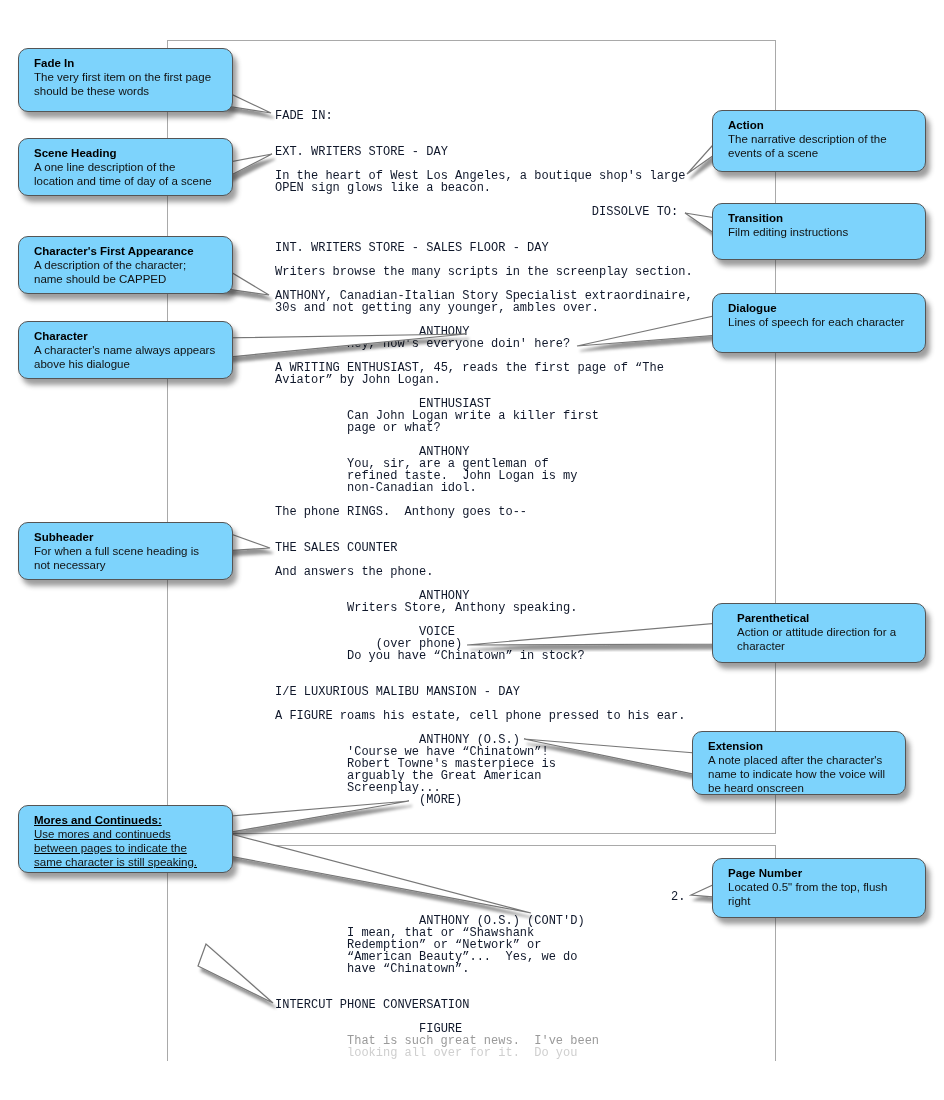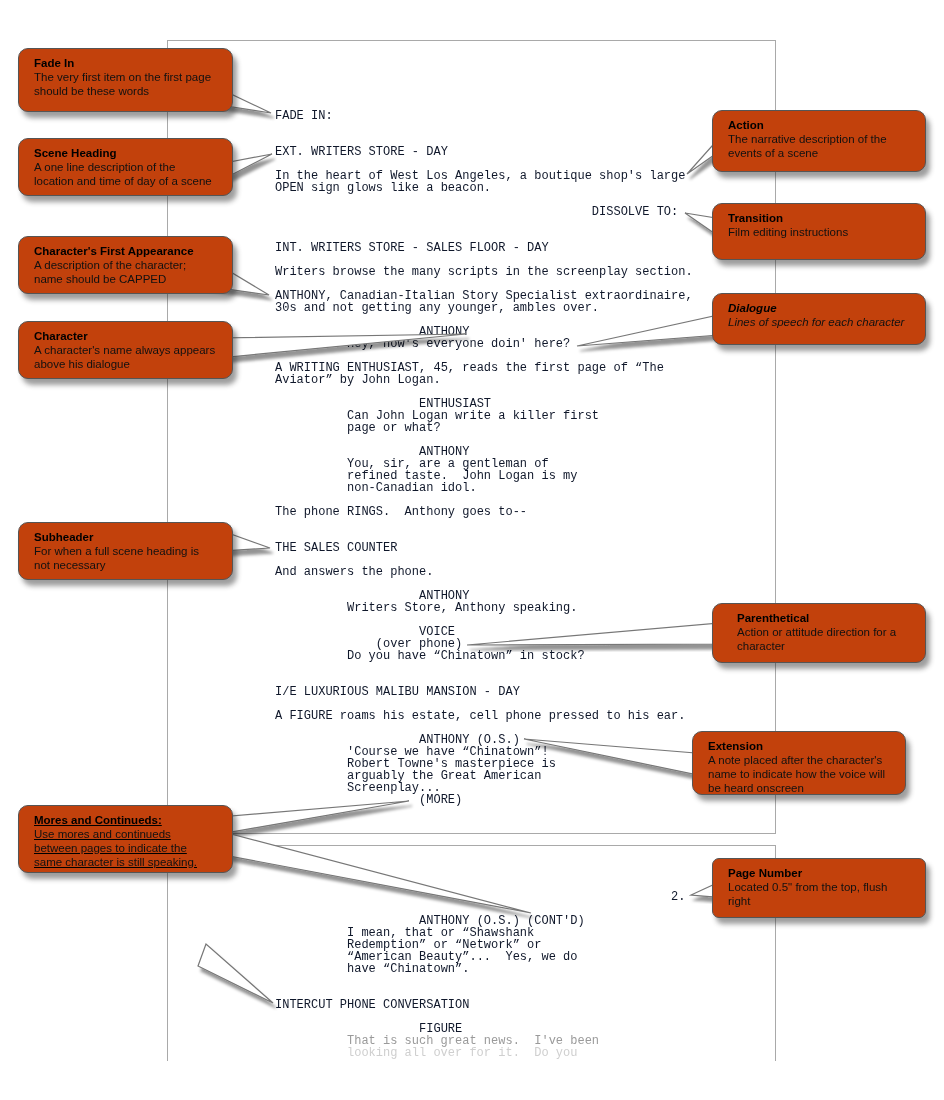--- a/index.html
+++ b/index.html
@@ -8,21 +8,21 @@
   .page{position:absolute;border:1px solid #a9a9a9;background:transparent;z-index:1;}
   .page.open-bottom{border-bottom:none;}
   pre.script{position:absolute;margin:0;z-index:2;white-space:pre;
              font-family:"Liberation Mono","DejaVu Sans Mono",monospace;
              font-size:12px;line-height:12px;color:#0f172a;}
   .fadeline{position:absolute;z-index:2;white-space:pre;
             font-family:"Liberation Mono","DejaVu Sans Mono",monospace;
             font-size:12px;line-height:12px;}
   #tails{position:absolute;left:0;top:0;z-index:3;pointer-events:none;}
   #tails polygon{fill:#ffffff;stroke:#777;stroke-width:1.2;}
-  .callout{position:absolute;z-index:4;background:#c2410c;border:1.5px solid #555;
+  .callout{position:absolute;z-index:4;background:#7dd3fc;border:1.5px solid #555;
            border-radius:10px;box-shadow:4px 6px 5px rgba(40,40,40,0.45);
            padding:7px 16px 0 15px;box-sizing:border-box;}
   .co-title{font-size:11.5px;font-weight:bold;color:#000;line-height:14px;white-space:nowrap;}
   .co-body{font-size:11.5px;color:#111;line-height:14px;}
 </style>
 </head>
 <body>
 
 <div id="canvas">
 
@@ -150,30 +150,30 @@
   </div>
 
   <div class="callout" style="left:712px;top:110px;width:214px;height:62px;">
     <div class="co-title">Action</div>
     <div class="co-body">The narrative description of the events of a scene</div>
   </div>
   <div class="callout" style="left:712px;top:203px;width:214px;height:57px;">
     <div class="co-title">Transition</div>
     <div class="co-body">Film editing instructions</div>
   </div>
-  <div class="callout" style="left:712px;top:293px;width:214px;height:52px;font-style:italic;">
+  <div class="callout" style="left:712px;top:293px;width:214px;height:60px;">
     <div class="co-title">Dialogue</div>
     <div class="co-body">Lines of speech for each character</div>
   </div>
   <div class="callout" style="left:712px;top:603px;width:214px;height:60px;padding-left:24px;">
     <div class="co-title">Parenthetical</div>
     <div class="co-body">Action or attitude direction for a character</div>
   </div>
   <div class="callout" style="left:692px;top:731px;width:214px;height:64px;">
     <div class="co-title">Extension</div>
     <div class="co-body">A note placed after the character's name to indicate how the voice will be heard onscreen</div>
   </div>
-  <div class="callout" style="left:712px;top:858px;width:214px;height:60px;border-radius:7px;">
+  <div class="callout" style="left:712px;top:858px;width:214px;height:60px;">
     <div class="co-title">Page Number</div>
     <div class="co-body">Located 0.5" from the top, flush right</div>
   </div>
 
 </div>
 
 </body></html>

